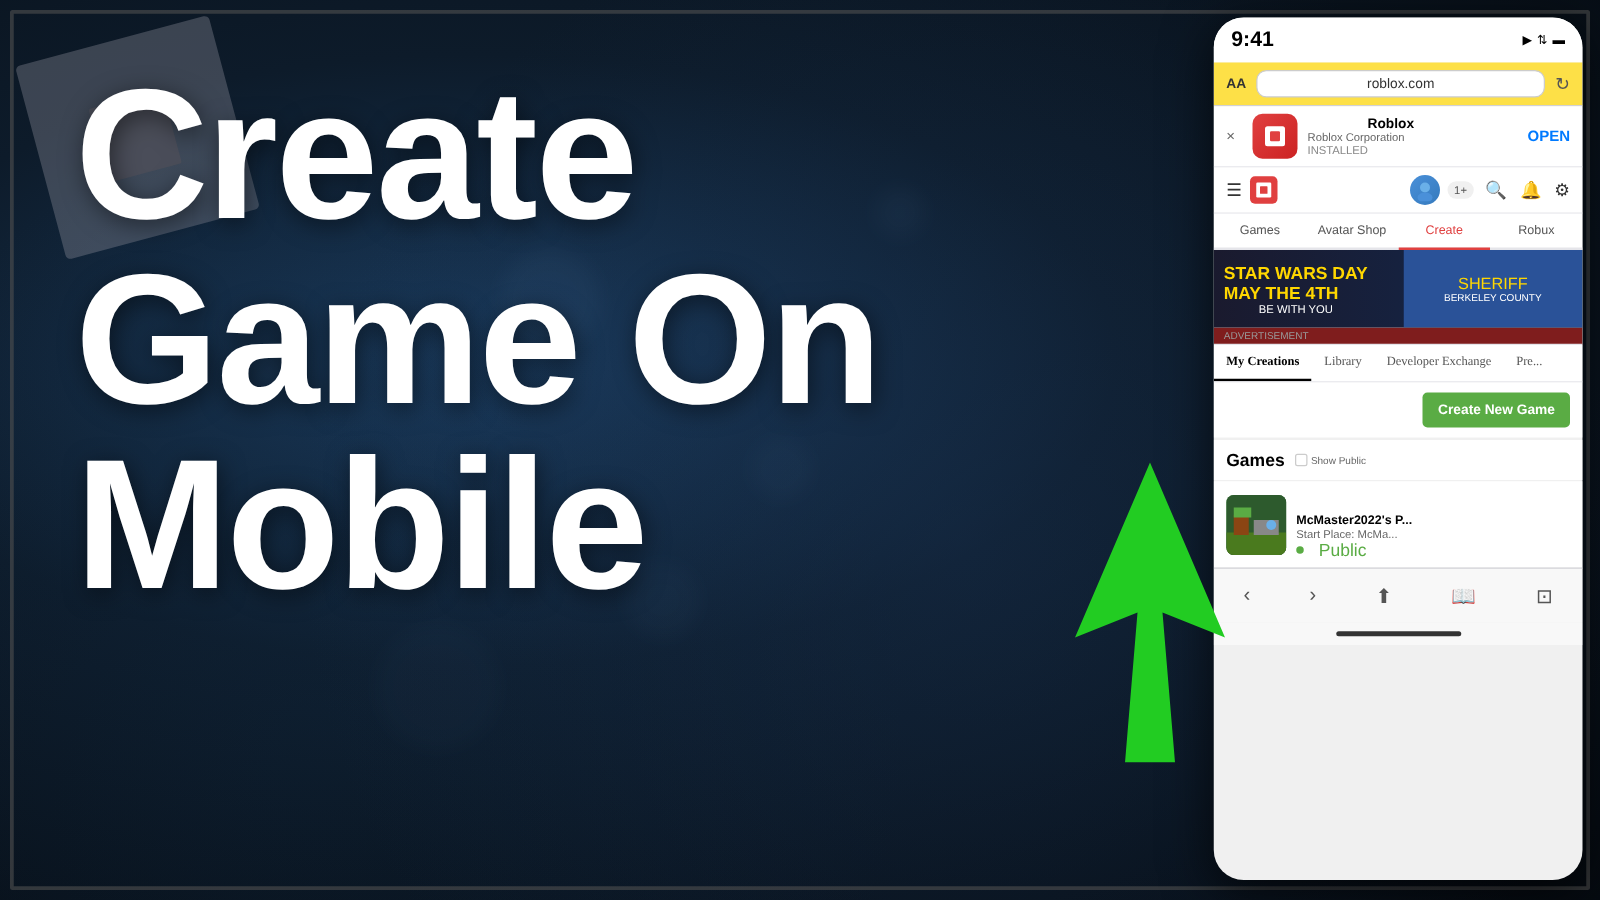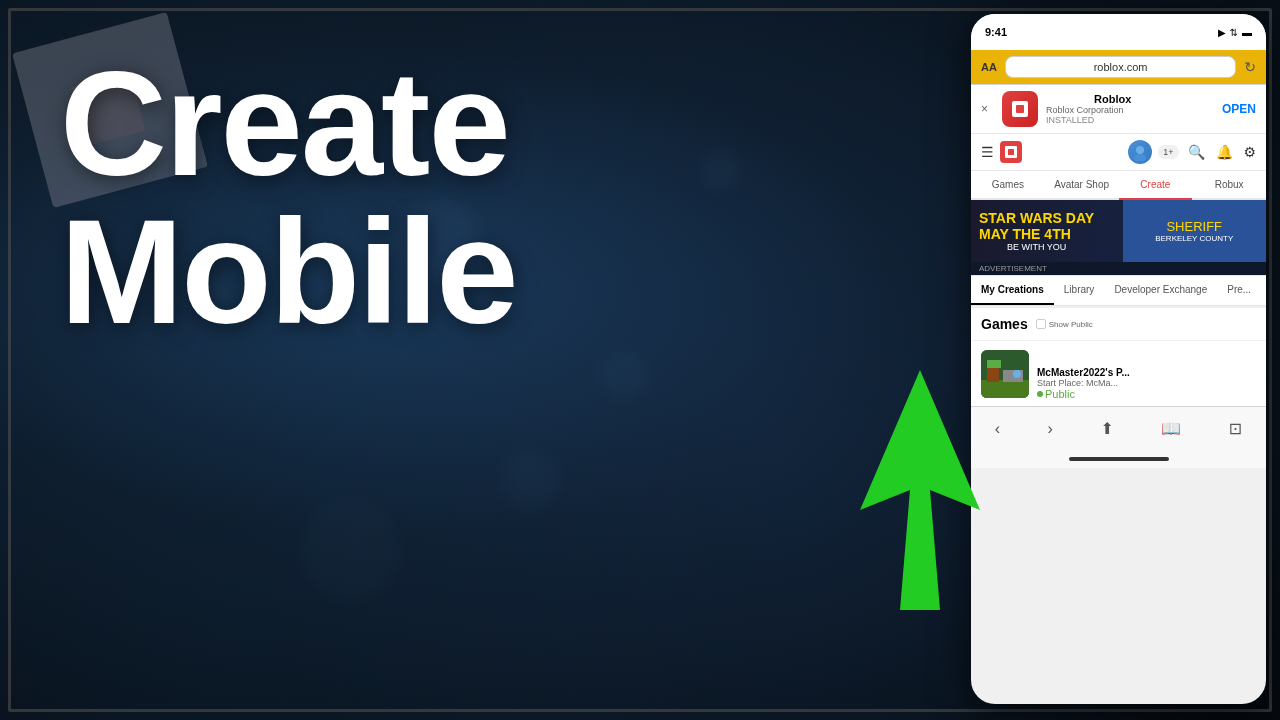--- a/index.html
+++ b/index.html
@@ -96,34 +96,34 @@
     
     .status-bar {
       background: #ffffff;
       height: 36px;
       display: flex;
       align-items: center;
       justify-content: space-between;
       padding: 0 14px;
     }
     .status-time {
-      font-size: 11px;
+      font-size: 17px;
       font-weight: 700;
       color: #000;
     }
     .status-icons {
       display: flex;
       gap: 4px;
       align-items: center;
       font-size: 10px;
     }
 
     
     .browser-bar {
-      background: #eab308;
+      background: #fde047;
       padding: 6px 10px;
       display: flex;
       align-items: center;
       gap: 8px;
       border-bottom: 1px solid #d1d1d6;
     }
     .browser-aa {
       font-size: 11px;
       font-weight: 600;
       color: #333;
@@ -290,41 +290,42 @@
       color: #ffd700;
       font-size: 13px;
       font-weight: 400;
       text-transform: uppercase;
     }
     .banner-county {
       color: #fff;
       font-size: 8px;
     }
     .ad-label {
-      background: #0f172a;
+      background: #7f1d1d;
       padding: 2px 8px;
       font-size: 8px;
       color: #999;
       border-bottom: 1px solid #e5e5ea;
     }
 
     
     .sub-tabs {
       background: #fff;
       display: flex;
       border-bottom: 1px solid #e5e5ea;
       overflow-x: auto;
     }
     .sub-tab {
       padding: 8px 10px;
       font-size: 10px;
       color: #555;
       white-space: nowrap;
       cursor: pointer;
       border-bottom: 2px solid transparent;
+      font-family: Liberation Serif, serif;
     }
     .sub-tab.active {
       color: #000;
       border-bottom: 2px solid #000;
       font-weight: 700;
     }
 
     
     .create-section {
       background: #fff;
@@ -395,25 +396,25 @@
       color: #000;
       white-space: nowrap;
       overflow: hidden;
       text-overflow: ellipsis;
     }
     .game-place {
       font-size: 9px;
       color: #666;
     }
     .public-badge {
-      font-size: 11px;
+      font-size: 14px;
       color: #5aac44;
       display: flex;
       align-items: center;
-      gap: 2px;
+      gap: 12px;
     }
     .public-dot {
       width: 6px;
       height: 6px;
       background: #5aac44;
       border-radius: 50%;
     }
 
     
     .bottom-nav {
@@ -468,20 +469,21 @@
 <div class="bokeh" style="width:40px;height:40px;top:150px;left:700px;opacity:0.25;"></div>
 <div class="bokeh" style="width:60px;height:60px;top:450px;left:500px;opacity:0.2;"></div>
 <div class="bokeh" style="width:30px;height:30px;top:280px;left:200px;opacity:0.3;"></div>
 
 <div class="outer-frame"></div>
 
 <div class="roblox-logo-bg"></div>
 
 <div class="main-text">
   <h1>Create</h1>
+  <h1>Game On</h1>
   <h1>Mobile</h1>
 </div>
 
 <div class="arrow-container">
   <svg width="200" height="260" viewBox="0 0 200 260">
     <polygon points="80,260 120,260 110,140 160,160 100,20 40,160 90,140" fill="#22cc22"></polygon>
   </svg>
 </div>
 
 <div class="phone-frame">
@@ -558,20 +560,24 @@
   </div>
   <div class="ad-label">ADVERTISEMENT</div>
 
   <div class="sub-tabs">
     <div class="sub-tab active">My Creations</div>
     <div class="sub-tab">Library</div>
     <div class="sub-tab">Developer Exchange</div>
     <div class="sub-tab">Pre...</div>
   </div>
 
+  <div class="create-section">
+    <button class="create-btn">Create New Game</button>
+    <div style="clear:both;"></div>
+  </div>
 
   <div class="games-section">
     <span class="games-title">Games</span>
     <div class="show-public">
       <div class="checkbox-small"></div>
       <span>Show Public</span>
     </div>
   </div>
 
   <div class="game-card">

